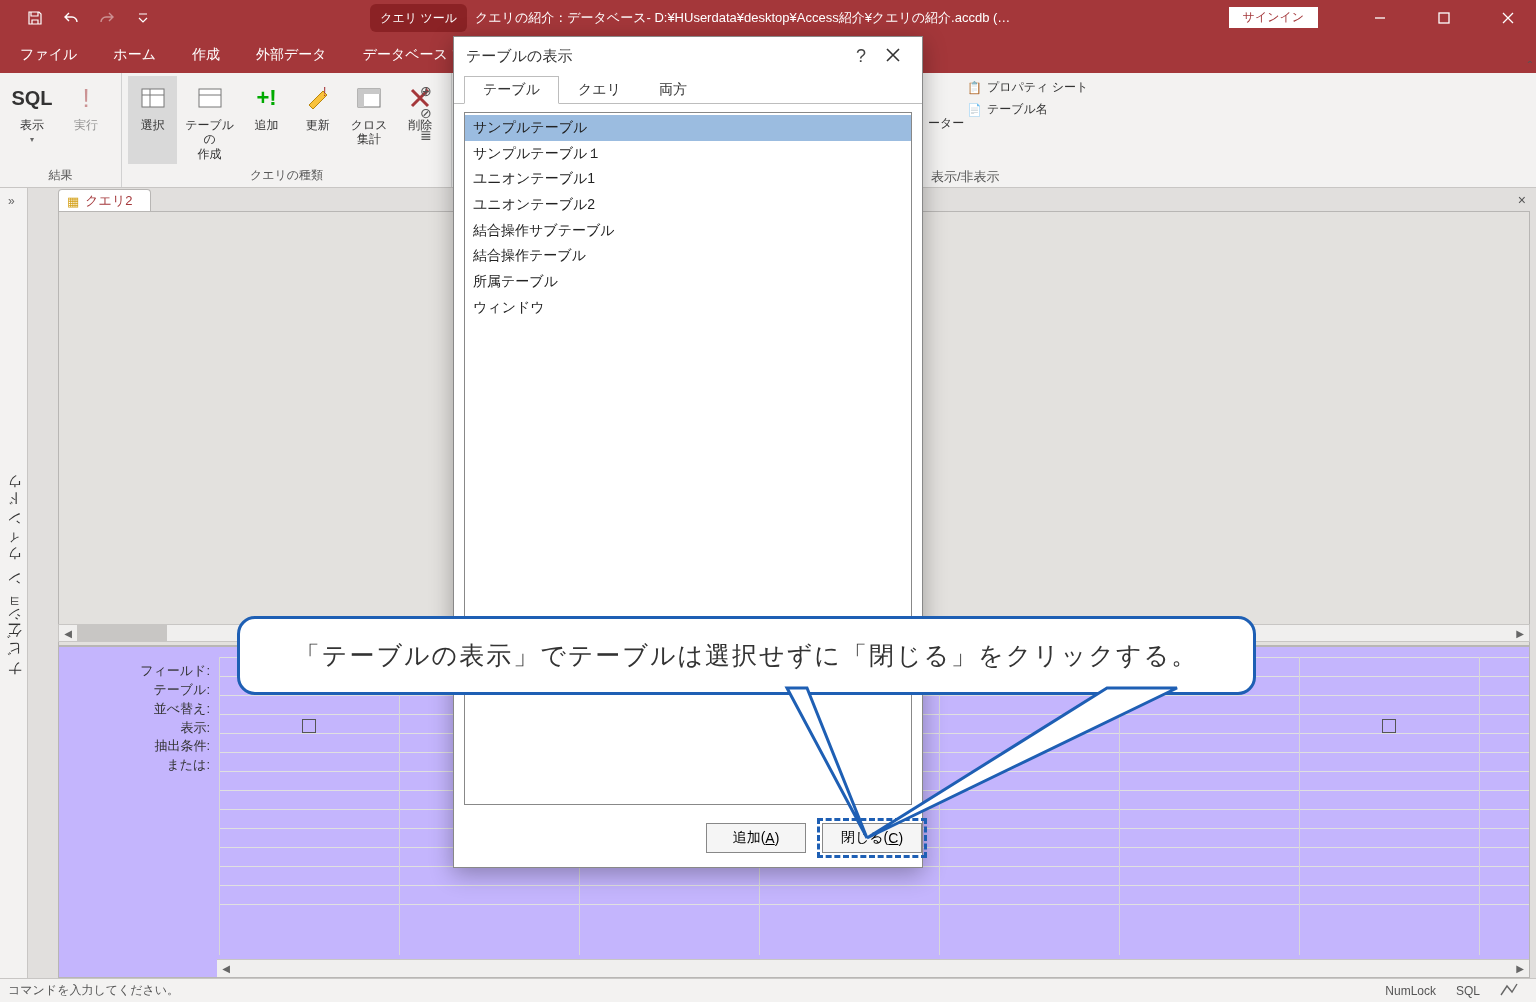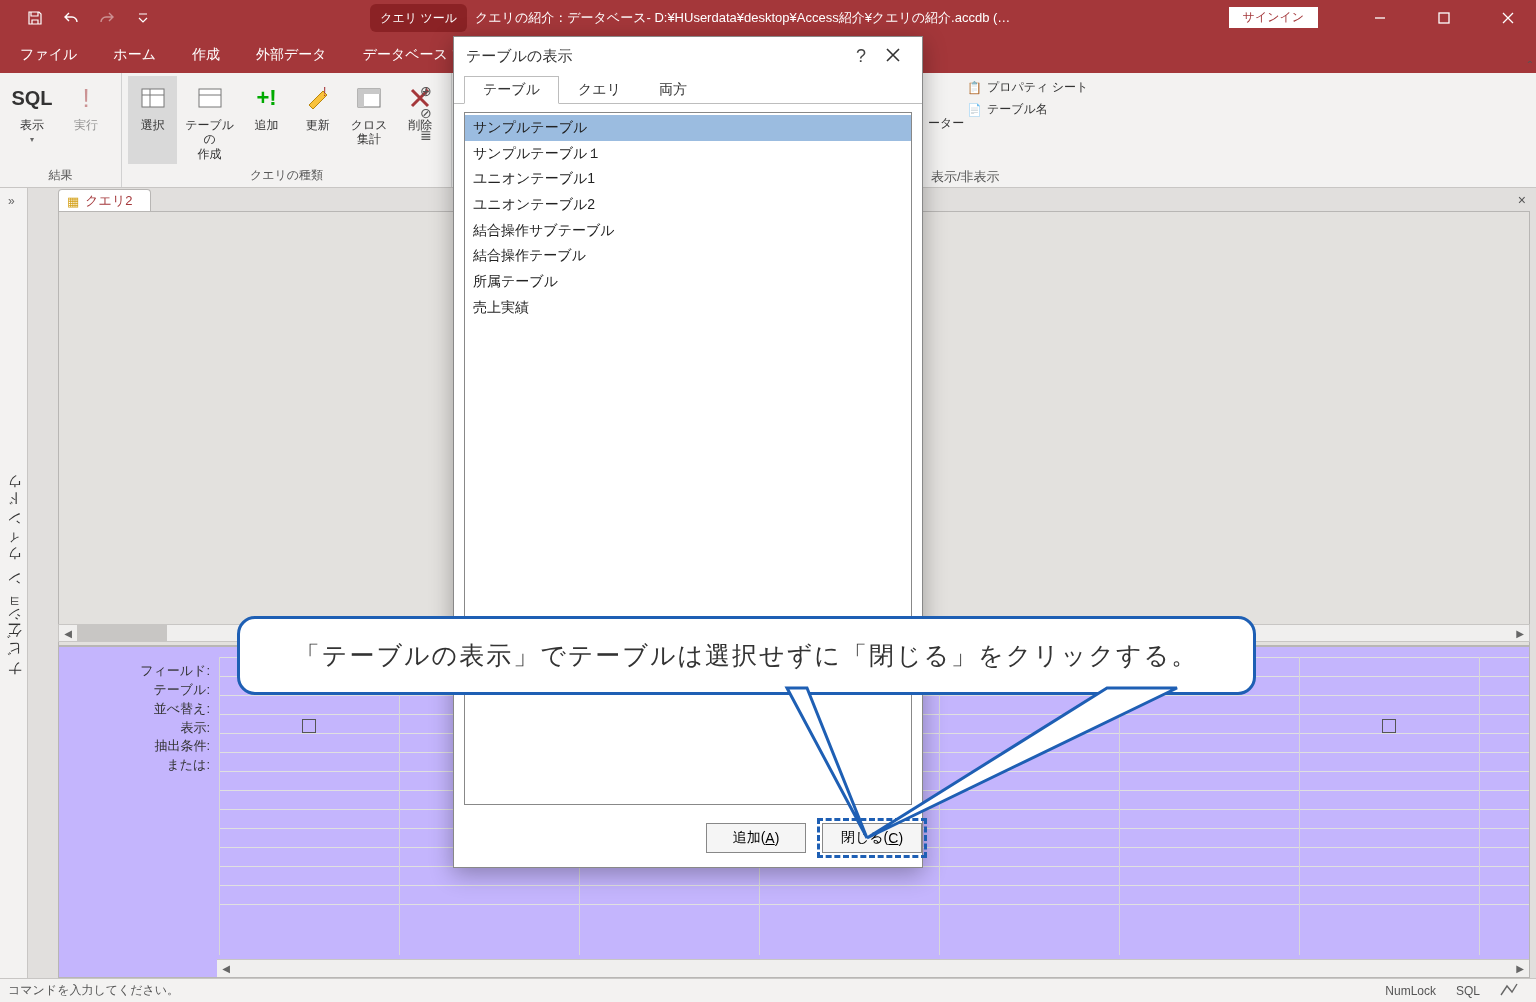--- a/index.html
+++ b/index.html
@@ -337,21 +337,21 @@
     <div class="dlg-tab">両方</div>
   </div>
   <div class="dlg-list">
     <div class="dlg-item selected">サンプルテーブル</div>
     <div class="dlg-item">サンプルテーブル１</div>
     <div class="dlg-item">ユニオンテーブル1</div>
     <div class="dlg-item">ユニオンテーブル2</div>
     <div class="dlg-item">結合操作サブテーブル</div>
     <div class="dlg-item">結合操作テーブル</div>
     <div class="dlg-item">所属テーブル</div>
-    <div class="dlg-item">売上実績</div>
+    <div class="dlg-item">ウィンドウ</div>
   </div>
   <div class="dlg-btns">
     <div class="dlg-btn">
       <span>追加(</span>
         <span class="ul">A</span>
         <span>)</span>
     </div>
     <div class="dlg-btn highlight">
       <span>閉じる(</span>
         <span class="ul">C</span>

